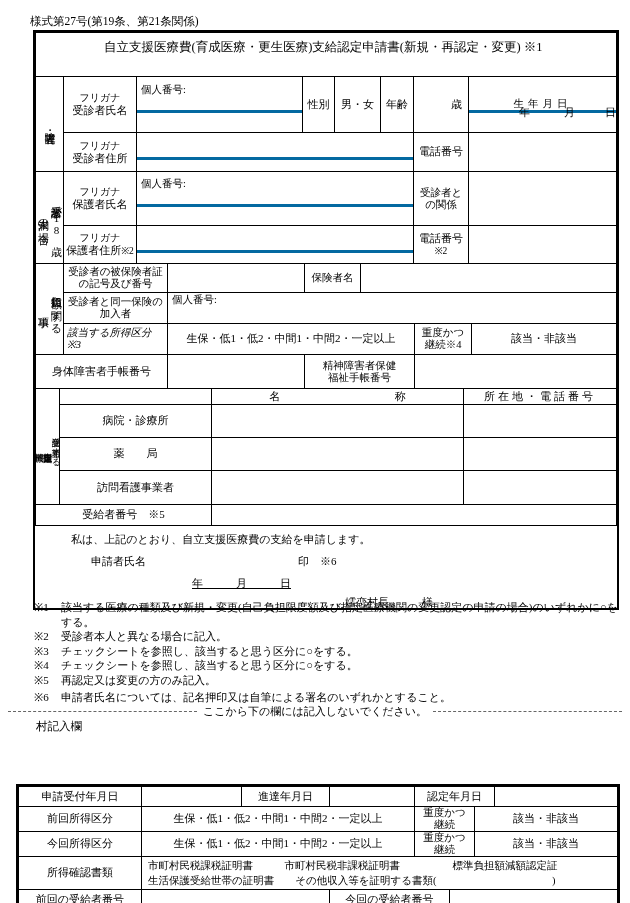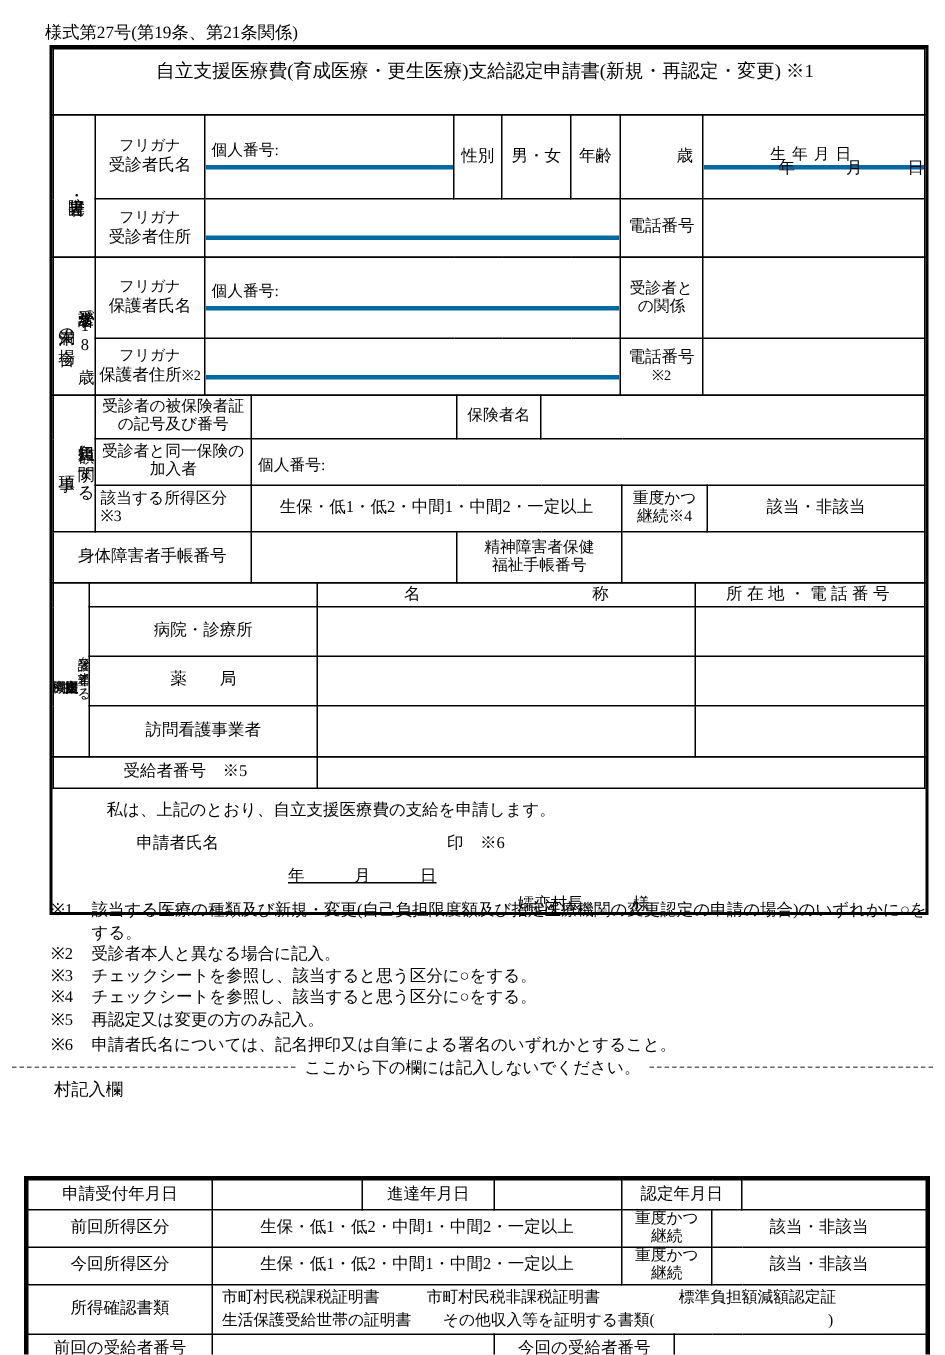--- a/index.html
+++ b/index.html
@@ -26,29 +26,29 @@
   .vtxt.small{font-size:9px;line-height:8.5px;letter-spacing:0;}
   
   .lblcol{display:flex;flex-direction:column;height:100%;}
   .furi{height:13px;font-size:10px;line-height:13px;flex:none;}
   .lblmain{flex:1;display:flex;align-items:center;justify-content:center;}
   .lblsub{font-size:9.5px;line-height:11px;}
   
   .inputcol{display:flex;flex-direction:column;height:100%;}
   .strip{height:13px;border-bottom:3px solid #0369a1;flex:none;font-size:10px;line-height:13px;}
   .inmain{flex:1;position:relative;}
-  .kojin{position:absolute;left:4px;bottom:5px;font-size:10.5px;}
+  .kojin{position:absolute;left:4px;bottom:16px;font-size:10.5px;}
   
   .birth-head{letter-spacing:4px;font-size:10.5px;}
   .ymd{flex:1;position:relative;}
   .ymd span{position:absolute;top:50%;transform:translateY(-50%);}
   .ymd .y{left:50px;} .ymd .m{left:95px;} .ymd .d{left:136px;}
   .age-cell{text-align:right;padding-right:6px;}
   .twoline{font-size:10.5px;line-height:12px;}
-  .leftcell{text-align:left;padding-left:3px;}
+  .leftcell{text-align:left;padding-left:3px;font-style:italic;}
   
   .namehead{display:flex;justify-content:space-around;align-items:center;height:100%;}
   .ls3{letter-spacing:3px;}
   
   .decl{position:relative;height:82px;}
   .decl div{position:absolute;white-space:pre;margin-left:16px;}
   .d1{top:6px;left:20px;}
   .d2{top:28px;left:40px;}
   .d2b{top:28px;left:247px;}
   .d3{top:50px;left:141px;text-decoration:underline;}

